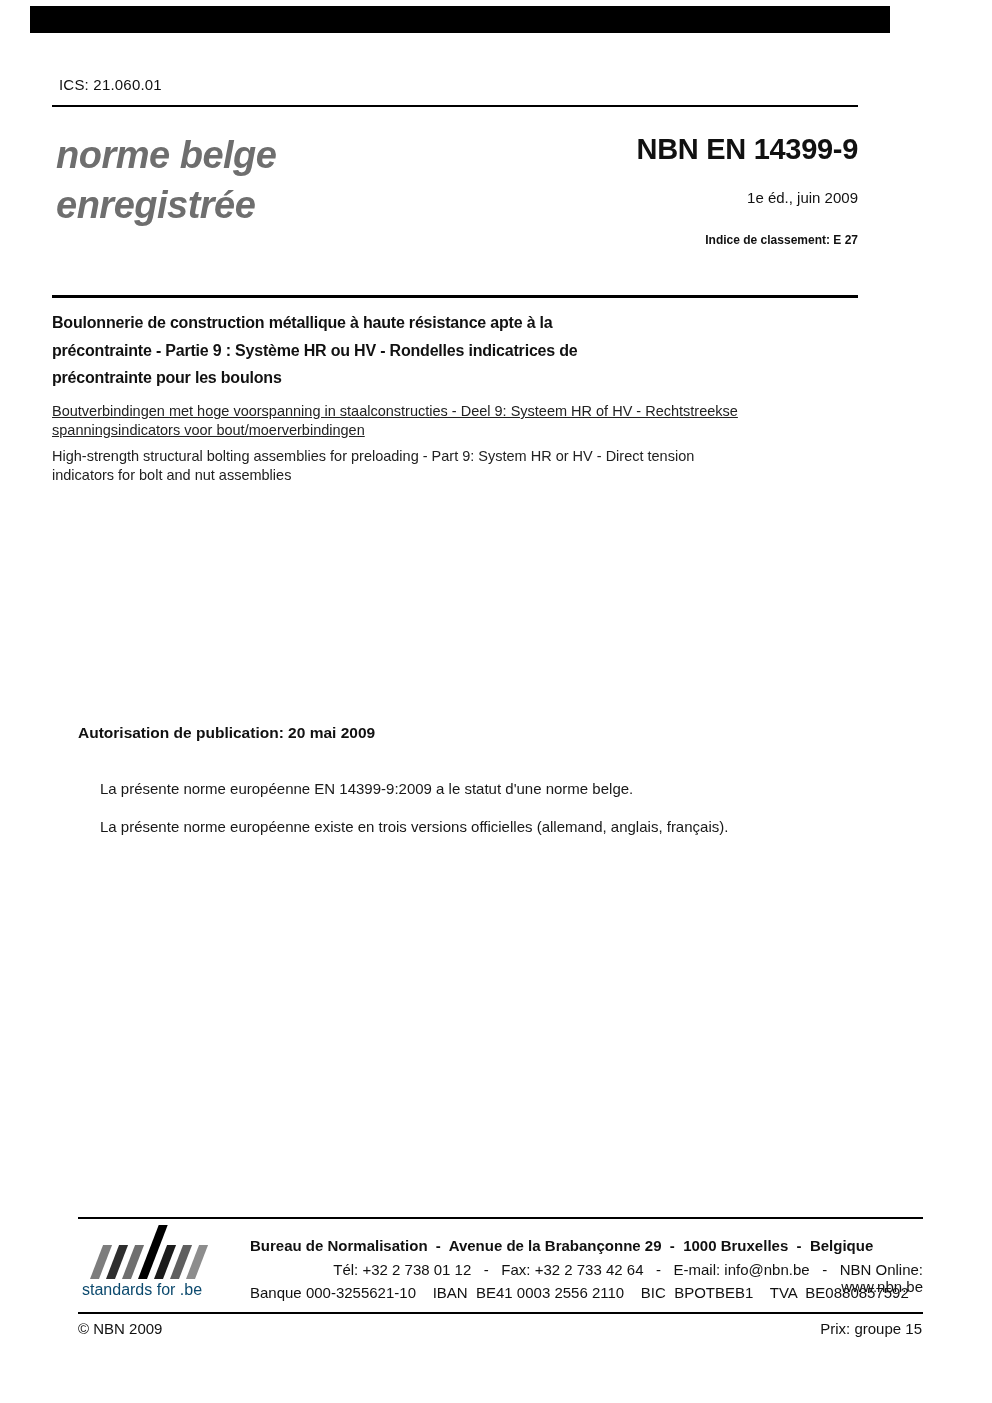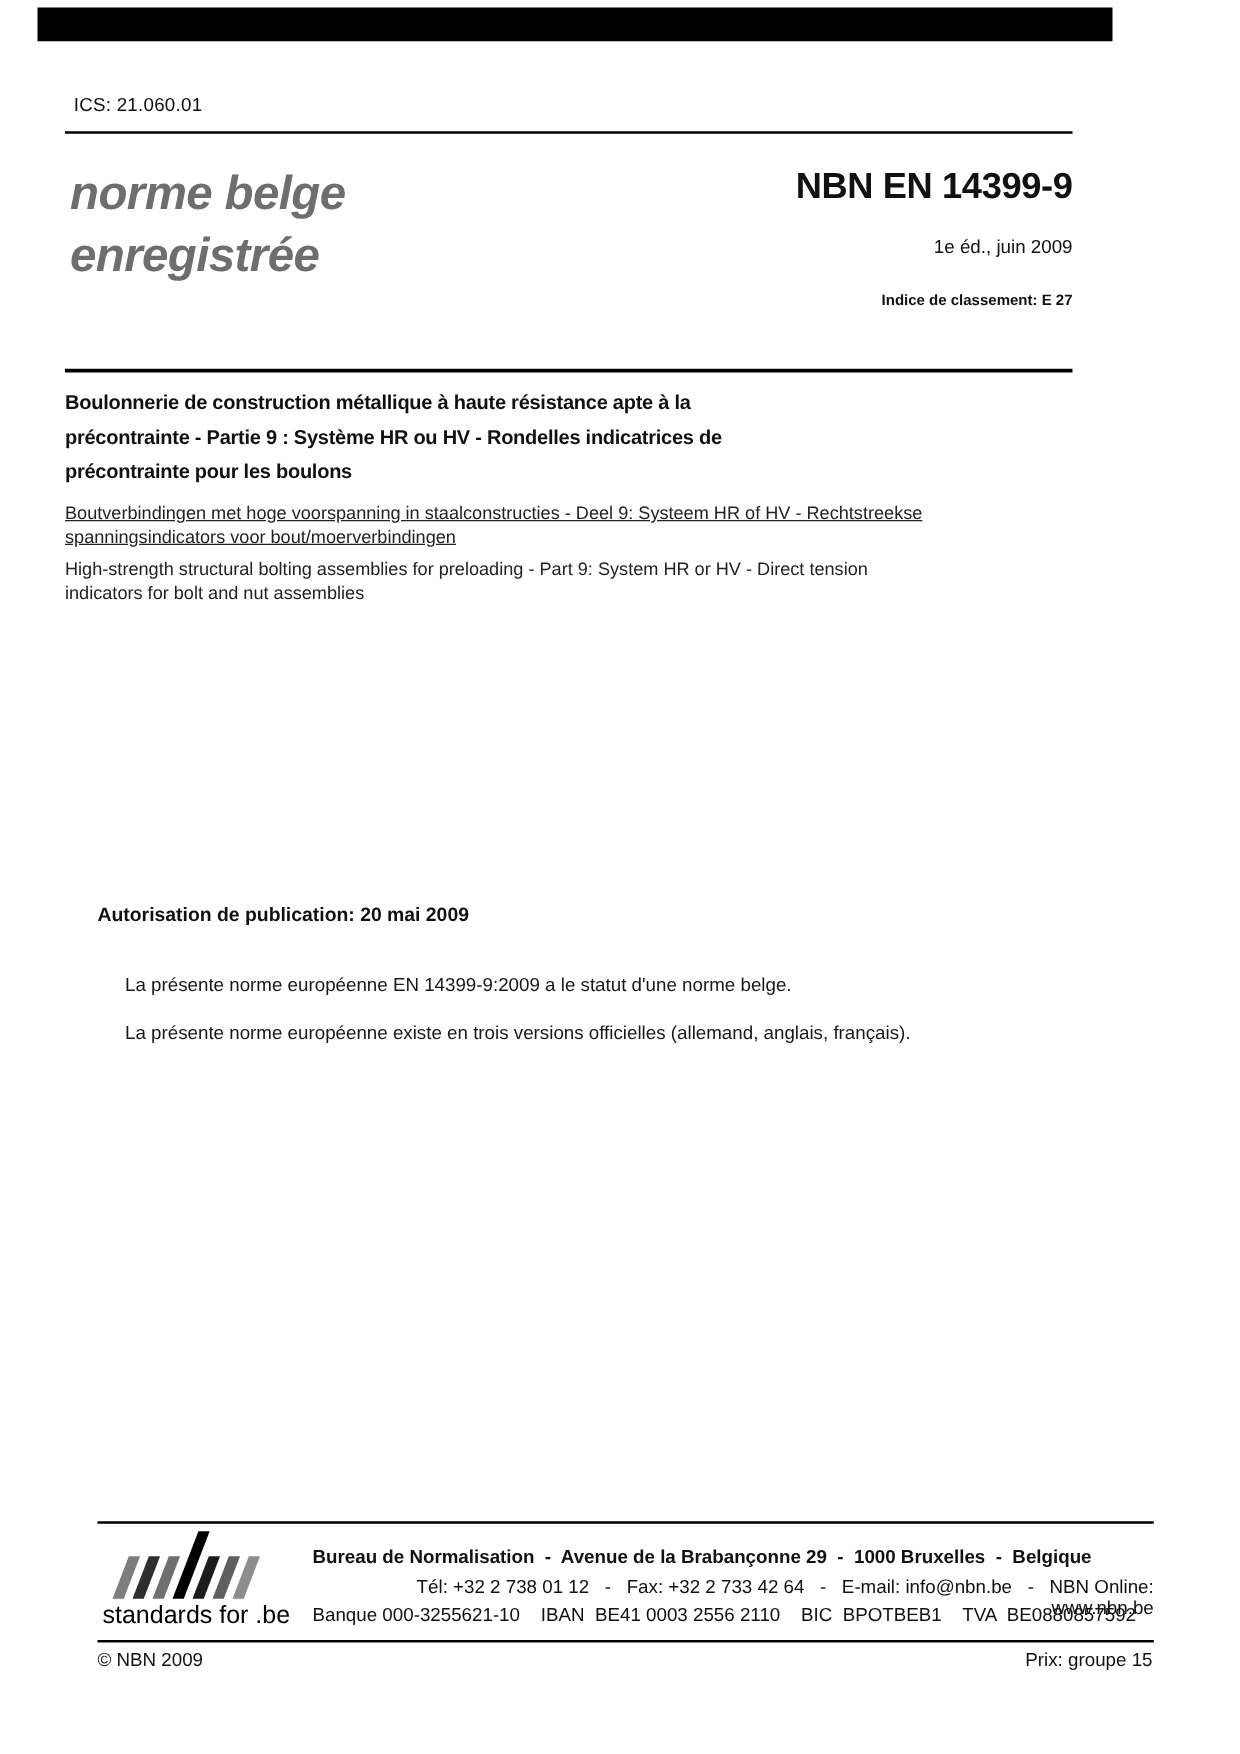--- a/index.html
+++ b/index.html
@@ -44,21 +44,21 @@
   .slash{width:9px;margin-right:7px;transform:skewX(-21deg);transform-origin:bottom;}
   .s-short{height:34px;}
   .s-tall{height:54px;}
   .c1{background:#7d7d7d;}
   .c2{background:#2e2e2e;}
   .c3{background:#6f6f6f;}
   .c4{background:#000000;}
   .c5{background:#1c1c1c;}
   .c6{background:#5f5f5f;}
   .c7{background:#8d8d8d;}
-  .logo-caption{position:absolute;left:4px;top:62px;font-size:20px;color:#000000;}
+  .logo-caption{position:absolute;left:4px;top:62px;font-size:16px;color:#0c4a6e;}
   .f-line{position:absolute;left:172px;font-size:15px;white-space:pre-wrap;}
   .f-address{top:18px;font-weight:bold;}
   .f-contact{top:42px;text-align:right;}
   .f-bank{top:65px;}
   .copyright{left:78px;top:1320px;font-size:15px;}
   .price{right:70px;top:1320px;font-size:15px;}
 </style>
 </head>
 <body>
 

